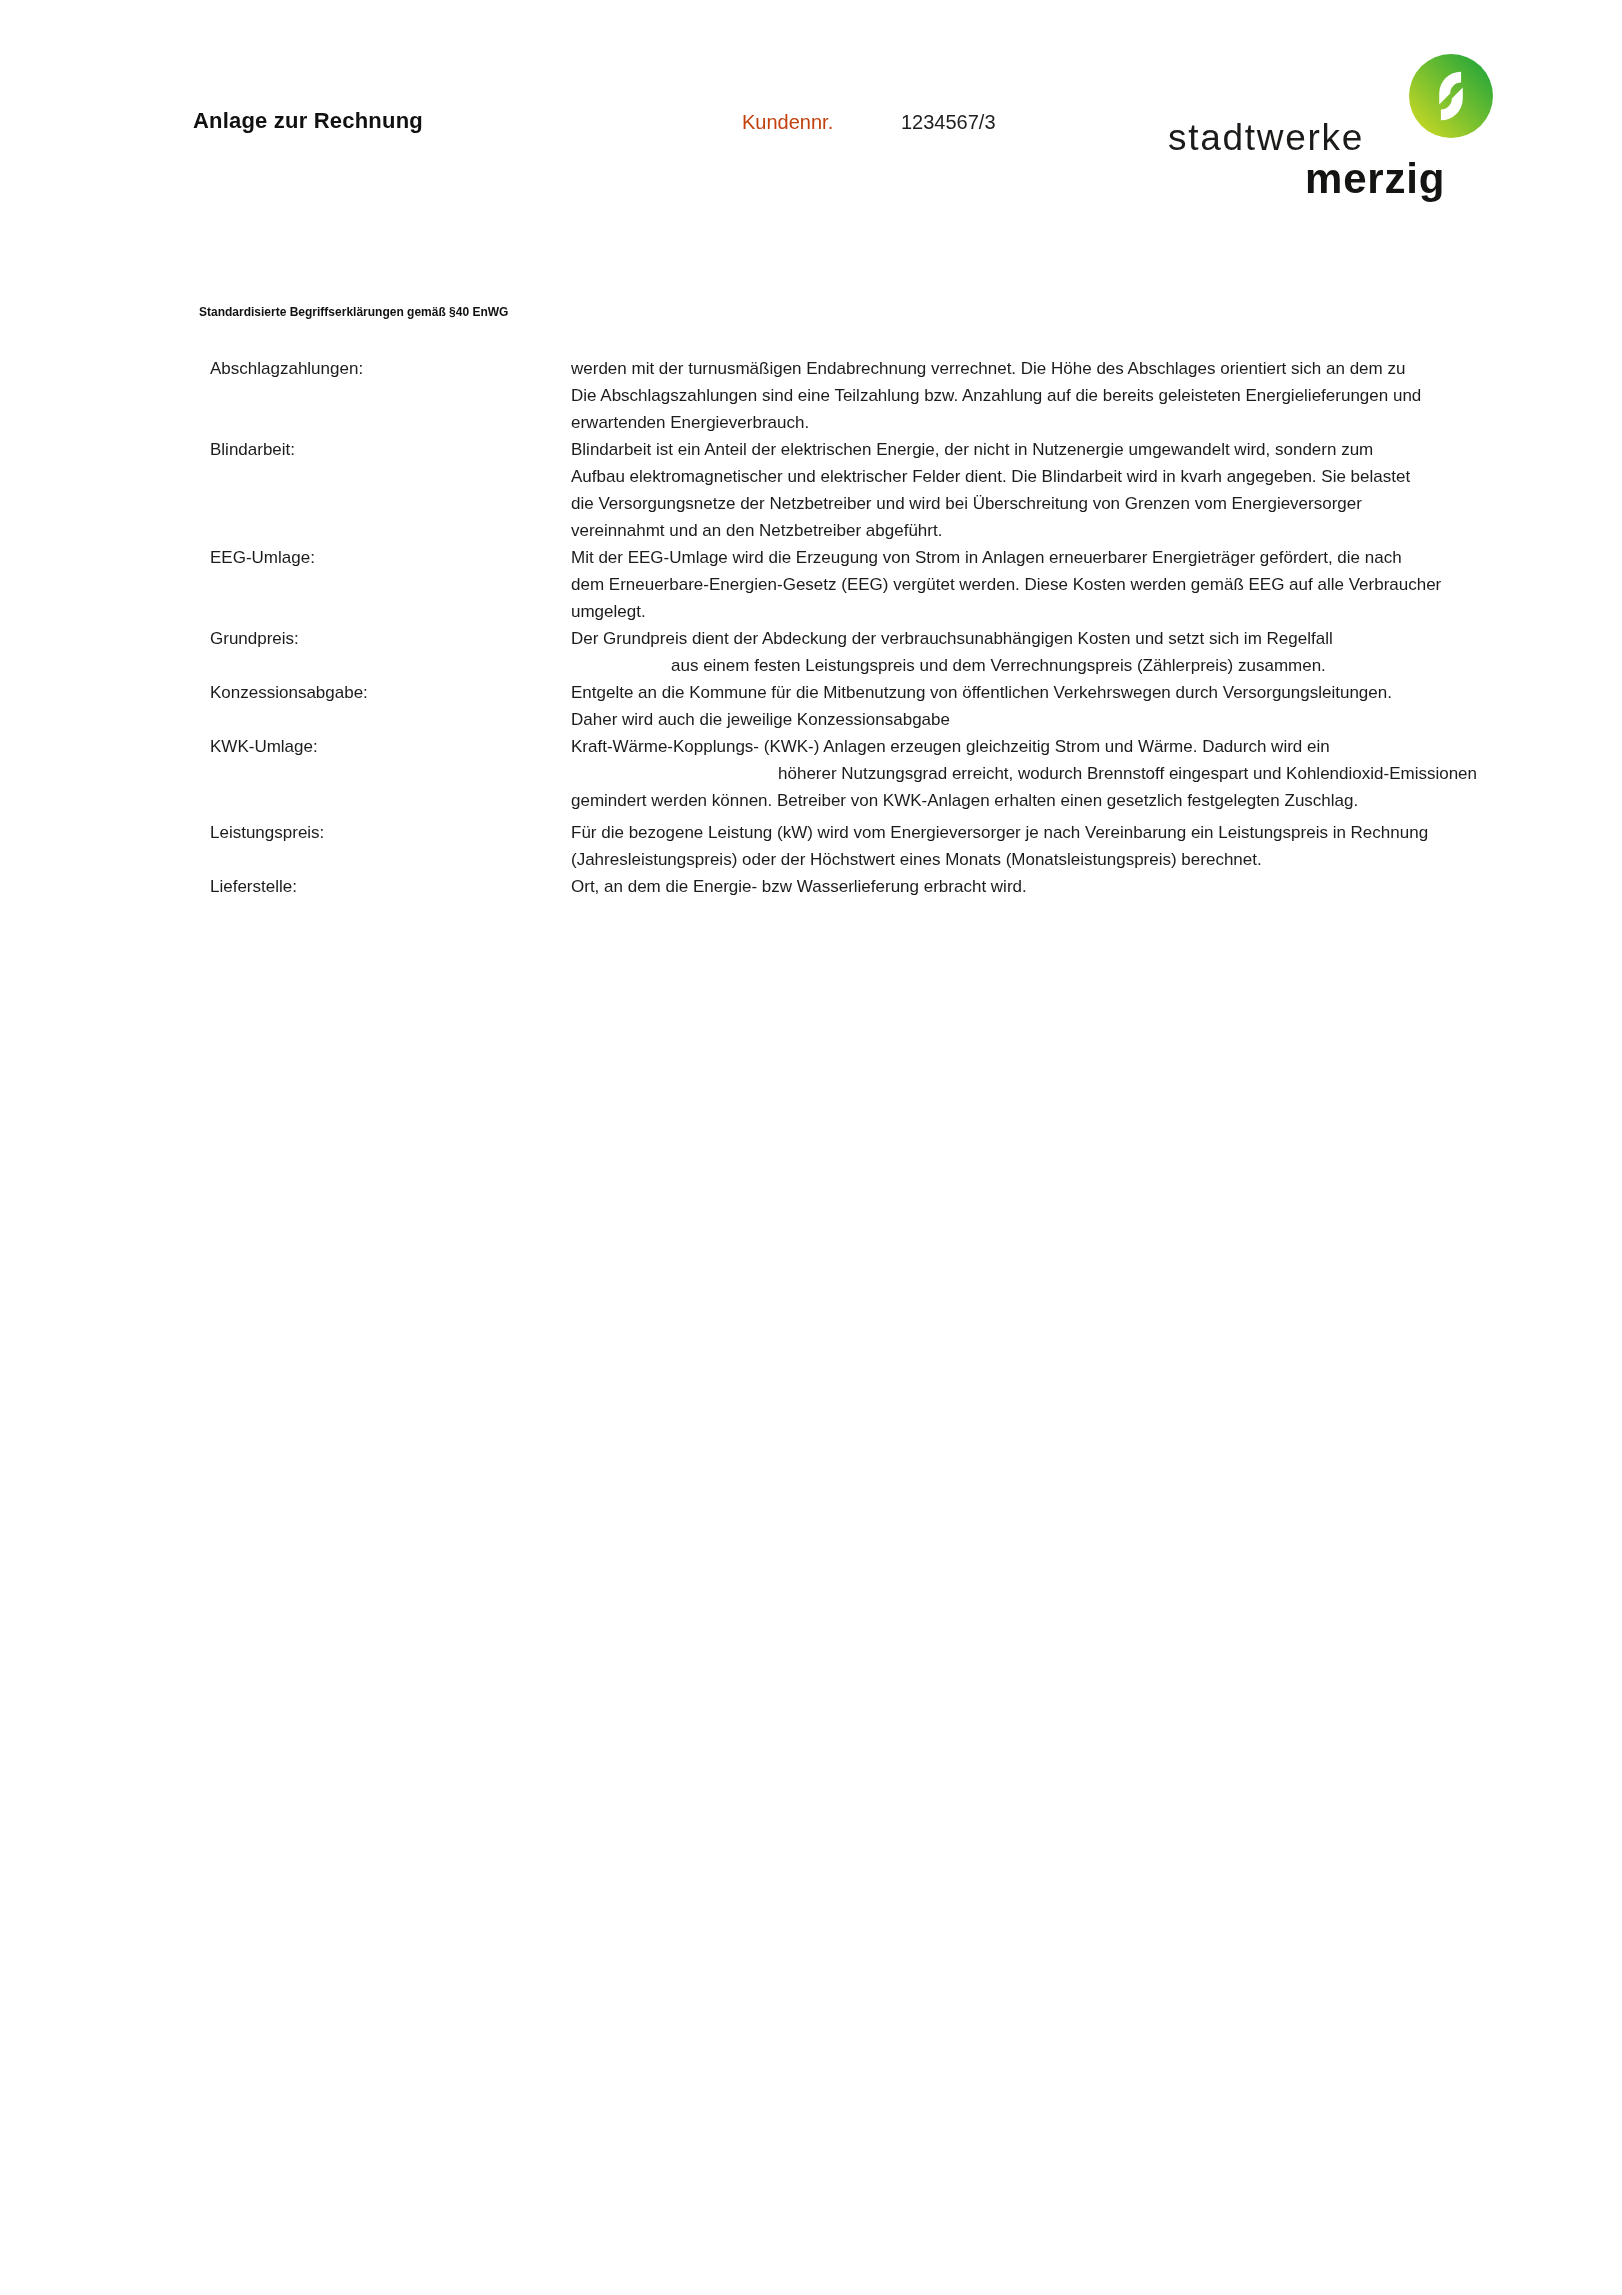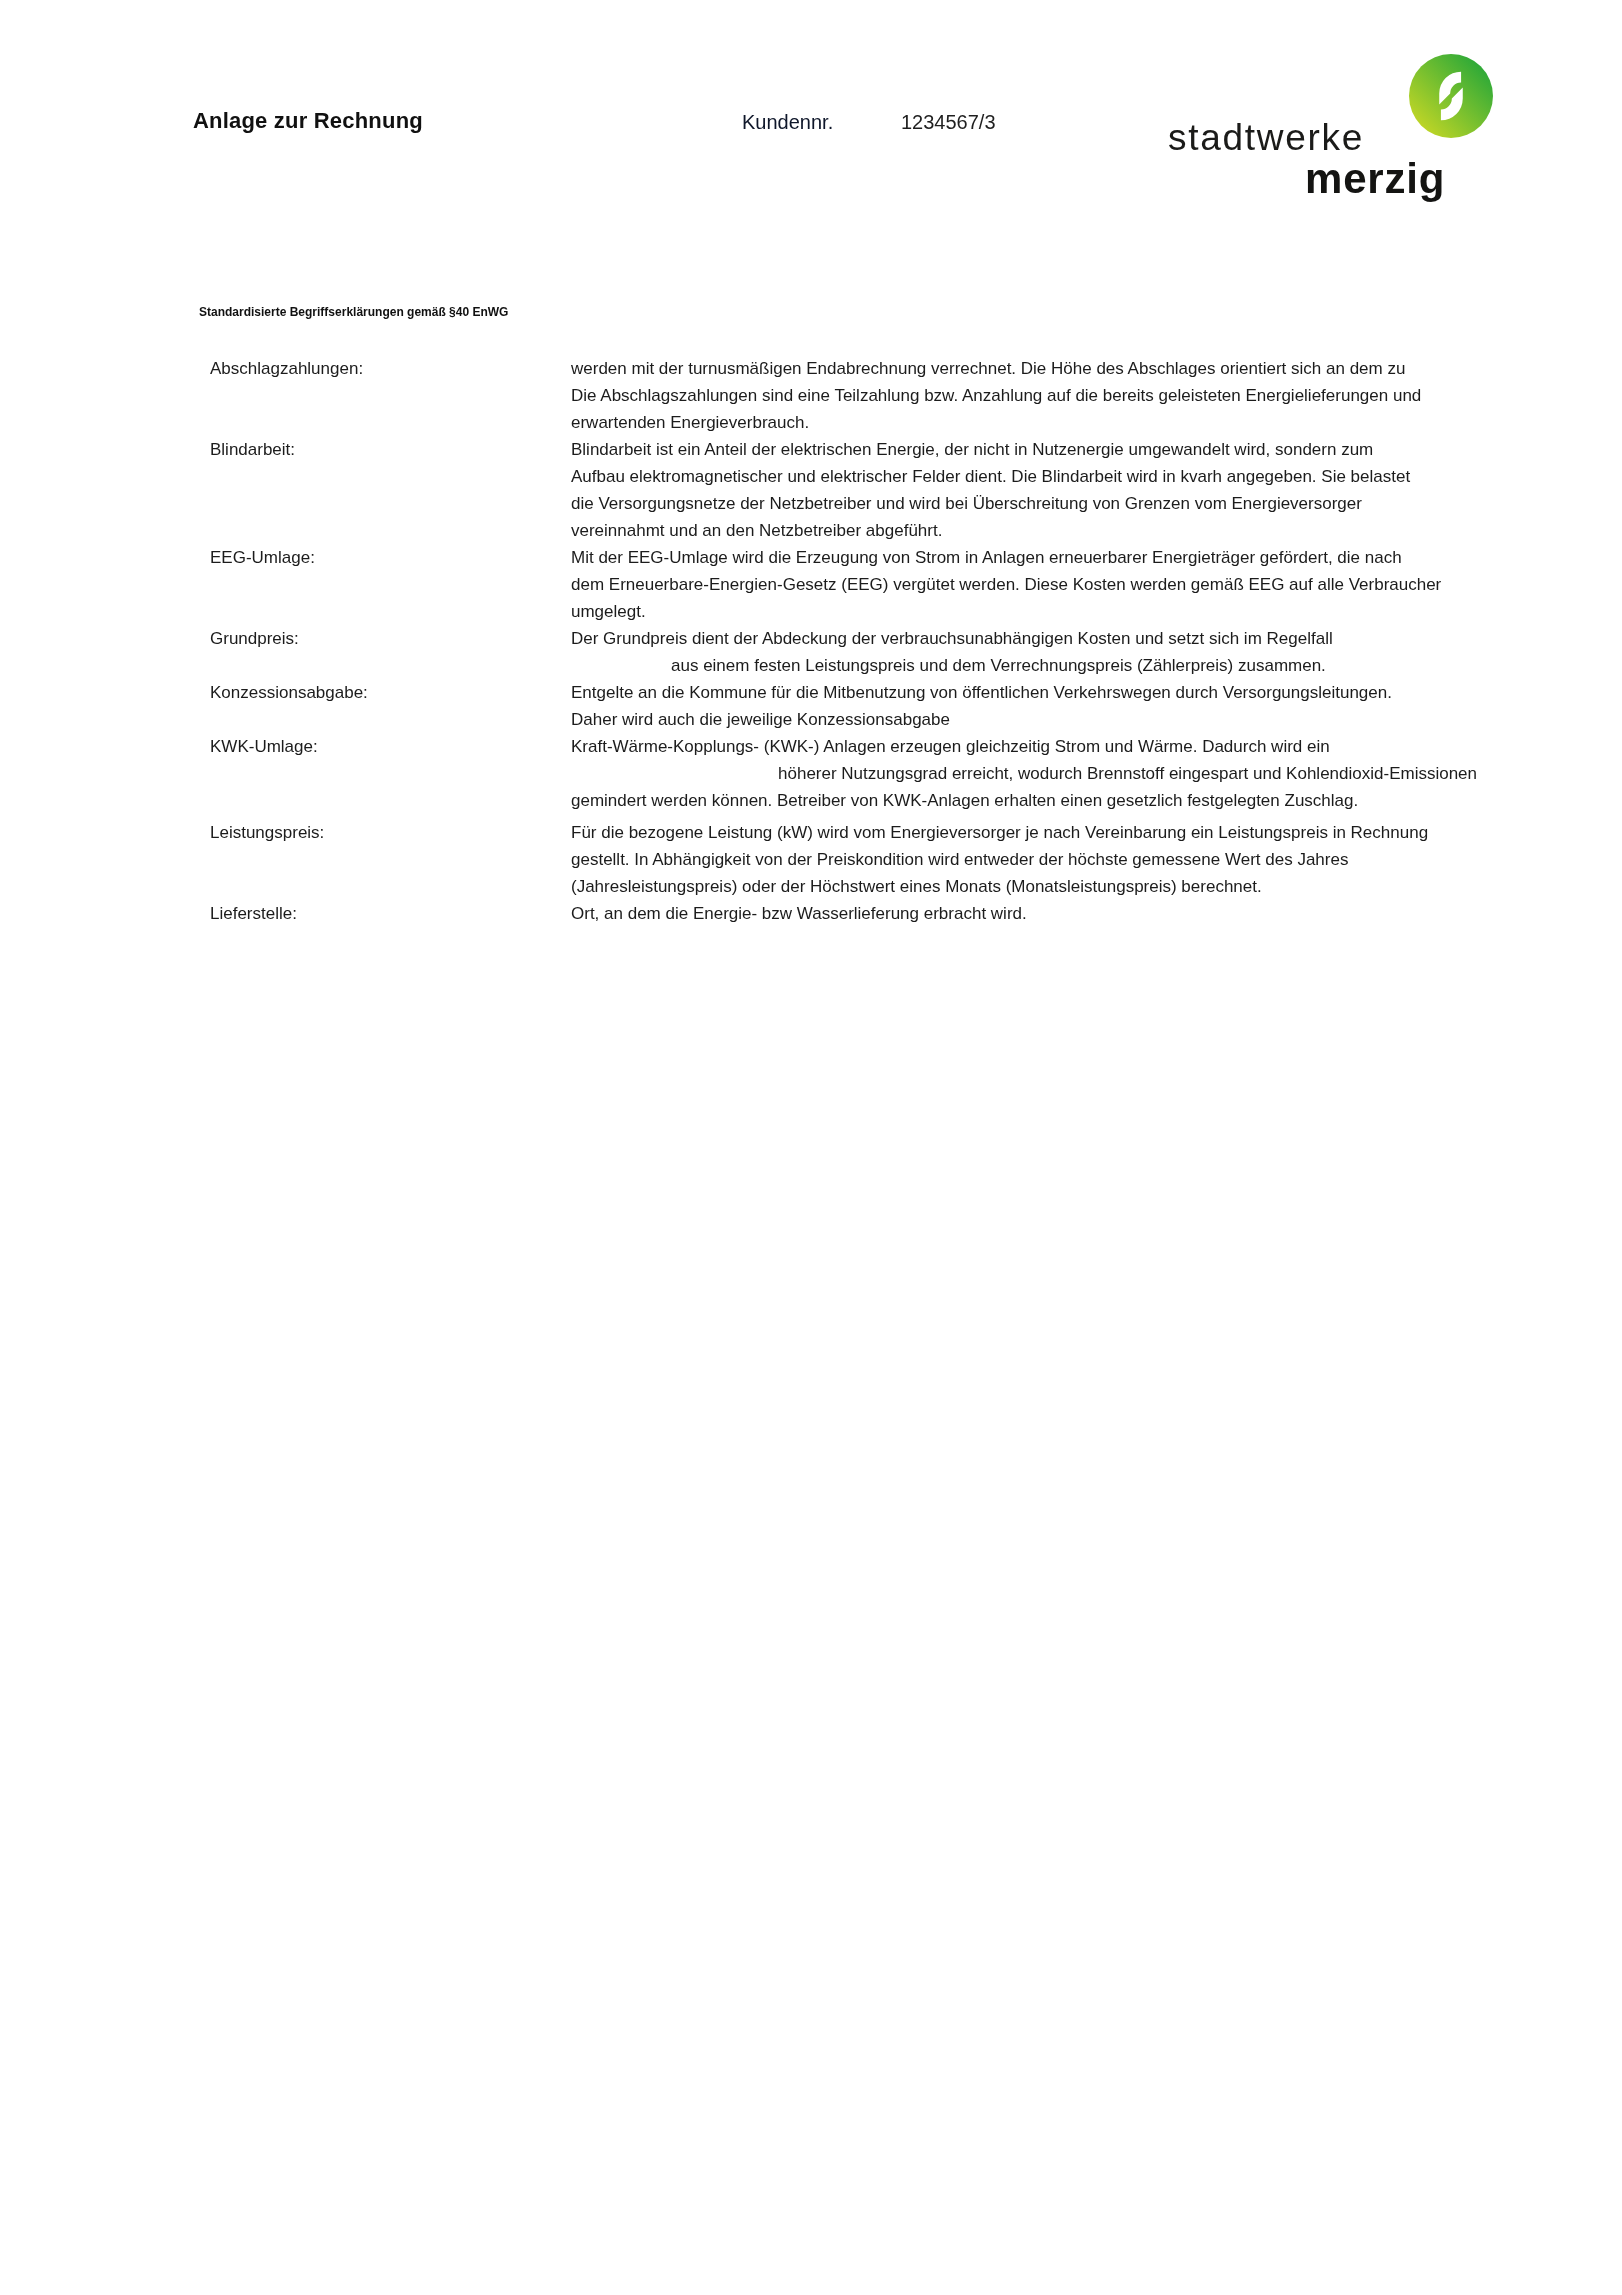--- a/index.html
+++ b/index.html
@@ -19,21 +19,21 @@
     margin:0;
     font-size:22px;
     font-weight:700;
     letter-spacing:0.2px;
     color:#111;
   }
   .cust-label{
     position:absolute;
     left:742px; top:111px;
     font-size:20px;
-    color:#0f172a;
+    color:#c2410c;
   }
   .cust-value{
     position:absolute;
     left:901px; top:111px;
     font-size:20px;
     color:#1f1f1f;
   }
   
   .logo-line1{
     position:absolute;
@@ -160,21 +160,20 @@
         <div class="desc">
           <div class="line">Kraft-Wärme-Kopplungs- (KWK-) Anlagen erzeugen gleichzeitig Strom und Wärme. Dadurch wird ein</div>
           <div class="line">höherer Nutzungsgrad erreicht, wodurch Brennstoff eingespart und Kohlendioxid-Emissionen</div>
           <div class="line">gemindert werden können. Betreiber von KWK-Anlagen erhalten einen gesetzlich festgelegten Zuschlag.</div>
         </div>
       </div>
       <div class="def-row">
         <div class="term">Leistungspreis:</div>
         <div class="desc">
           <div class="line">Für die bezogene Leistung (kW) wird vom Energieversorger je nach Vereinbarung ein Leistungspreis in Rechnung</div>
-          <div class="line">gestellt. In Abhängigkeit von der Preiskondition wird entweder der höchste gemessene Wert des Jahres</div>
           <div class="line">(Jahresleistungspreis) oder der Höchstwert eines Monats (Monatsleistungspreis) berechnet.</div>
         </div>
       </div>
       <div class="def-row">
         <div class="term">Lieferstelle:</div>
         <div class="desc">
           <div class="line">Ort, an dem die Energie- bzw Wasserlieferung erbracht wird.</div>
         </div>
       </div>
     </div>

